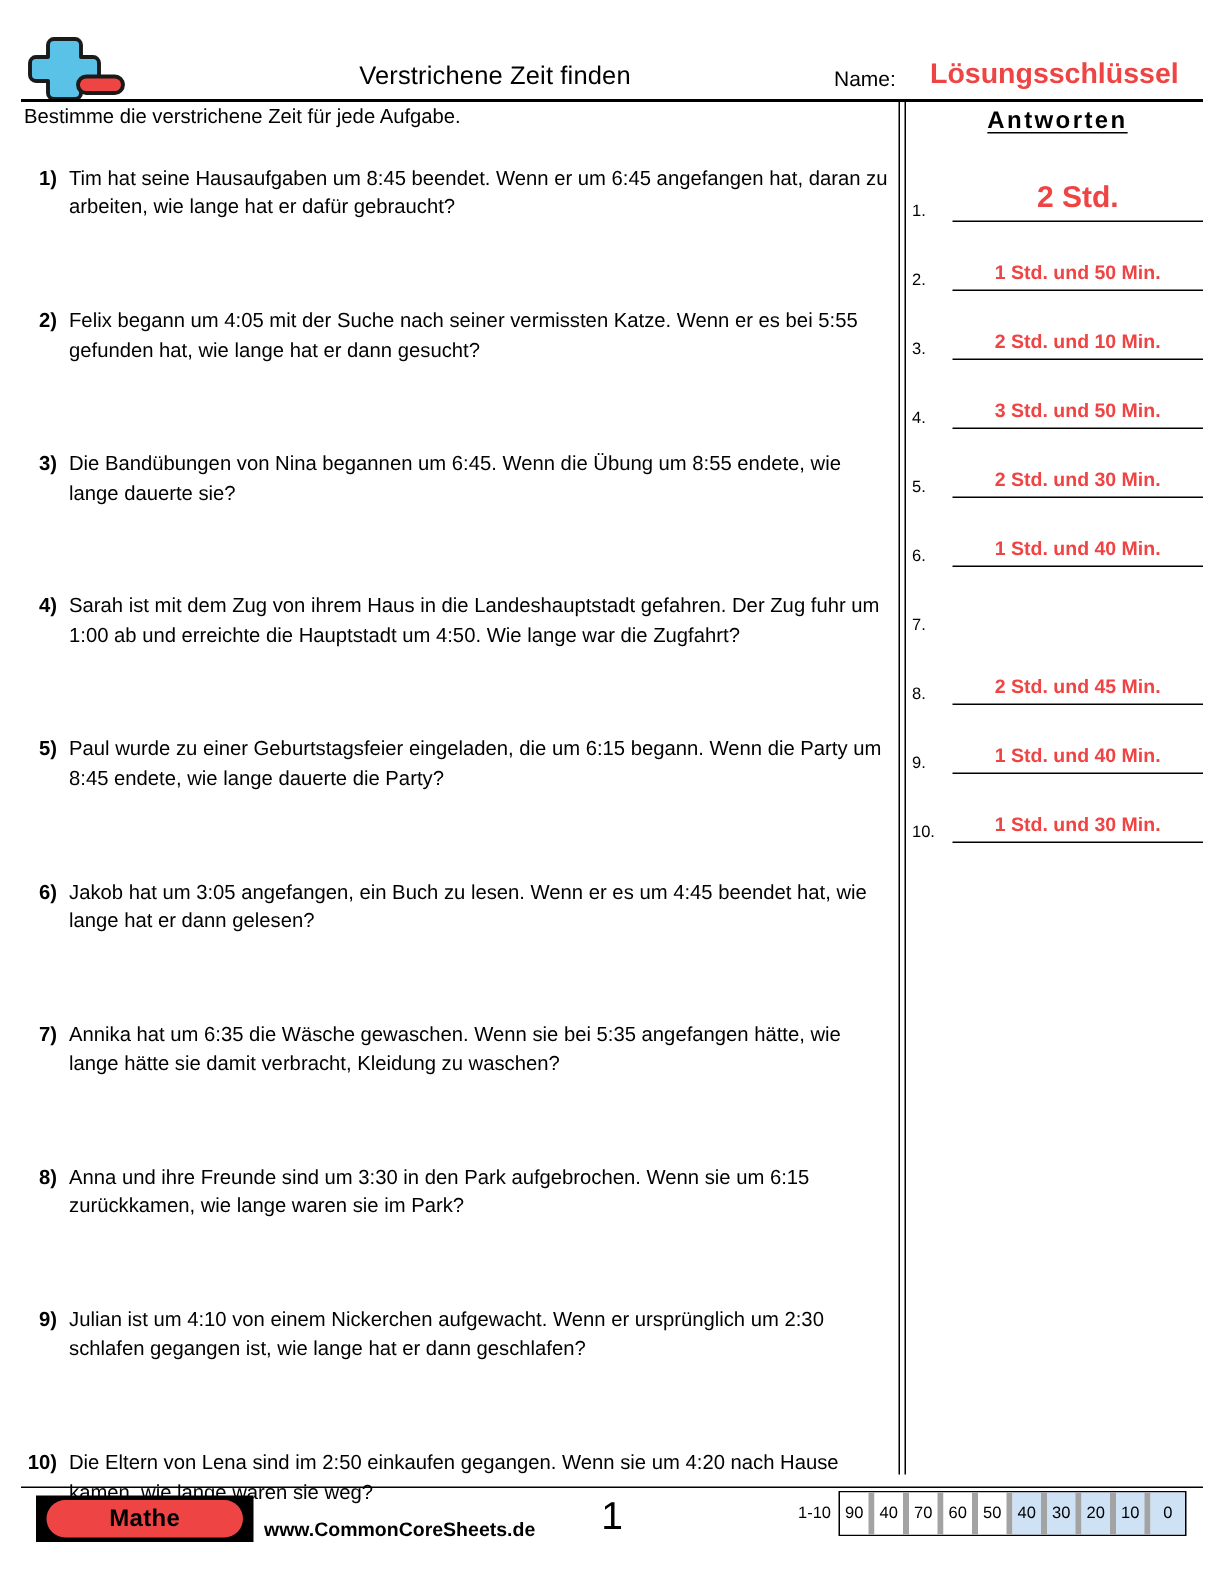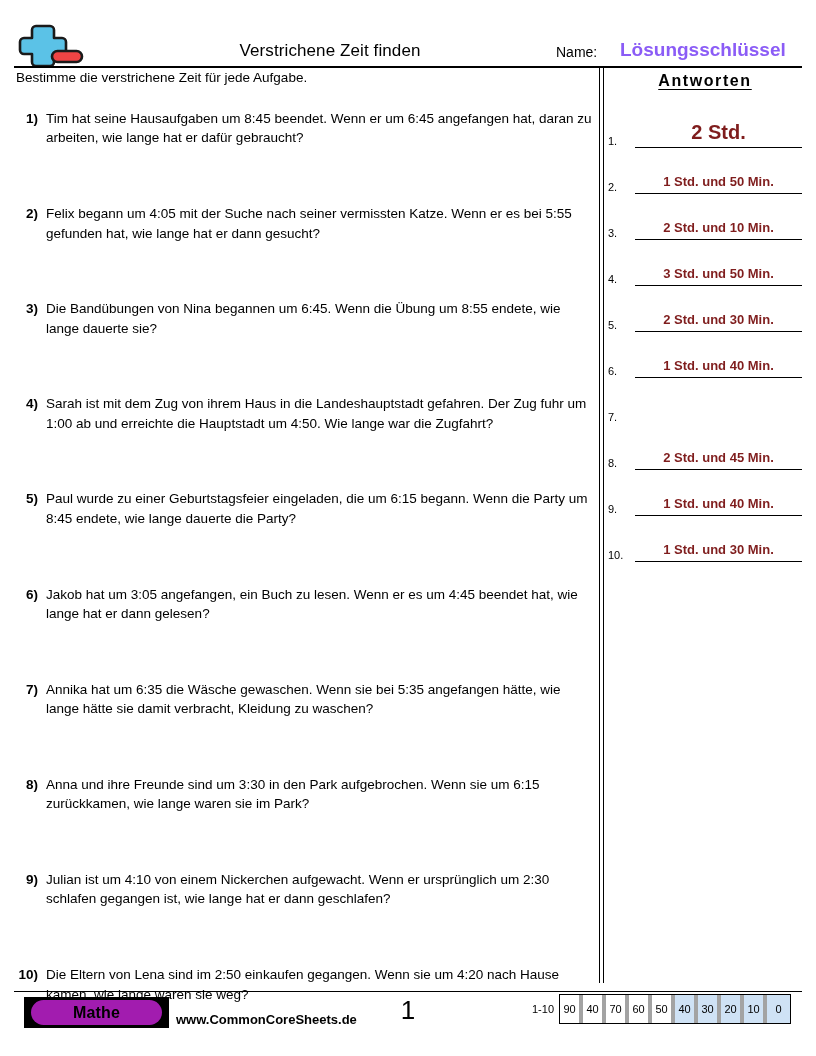--- a/index.html
+++ b/index.html
@@ -54,21 +54,21 @@
     top: 44px;
     font-size: 14px;
   }
 
   .answer-key-label {
     position: absolute;
     left: 620px;
     top: 39px;
     font-size: 19px;
     font-weight: bold;
-    color: #8b5cf6;
+    color: #ef4444;
     white-space: nowrap;
   }
 
   .header-rule {
     position: absolute;
     left: 14px;
     top: 66px;
     width: 788px;
     height: 0;
     border-top: 2.5px solid #000;
@@ -160,21 +160,21 @@
     font-size: 11px;
     text-align: left;
     padding-bottom: 1px;
     line-height: 1;
   }
 
   .answer-blank {
     flex: 1 1 auto;
     border-bottom: 1.6px solid #000;
     text-align: center;
-    color: #7f1d1d;
+    color: #ef4444;
     font-weight: bold;
     font-size: 13px;
     line-height: 1.3;
     padding-bottom: 2px;
     white-space: nowrap;
   }
   .answer-blank.big { font-size: 20px; }
 
   
   .footer-rule {
@@ -193,21 +193,21 @@
     width: 145px;
     height: 31px;
     background: #000000;
     display: flex;
     align-items: center;
     justify-content: center;
   }
   .subject-badge .pill {
     width: 131px;
     height: 25px;
-    background: #a21caf;
+    background: #ef4444;
     border-radius: 13px;
     display: flex;
     align-items: center;
     justify-content: center;
     font-size: 16px;
     font-weight: bold;
     letter-spacing: .2px;
   }
 
   .site-url {

